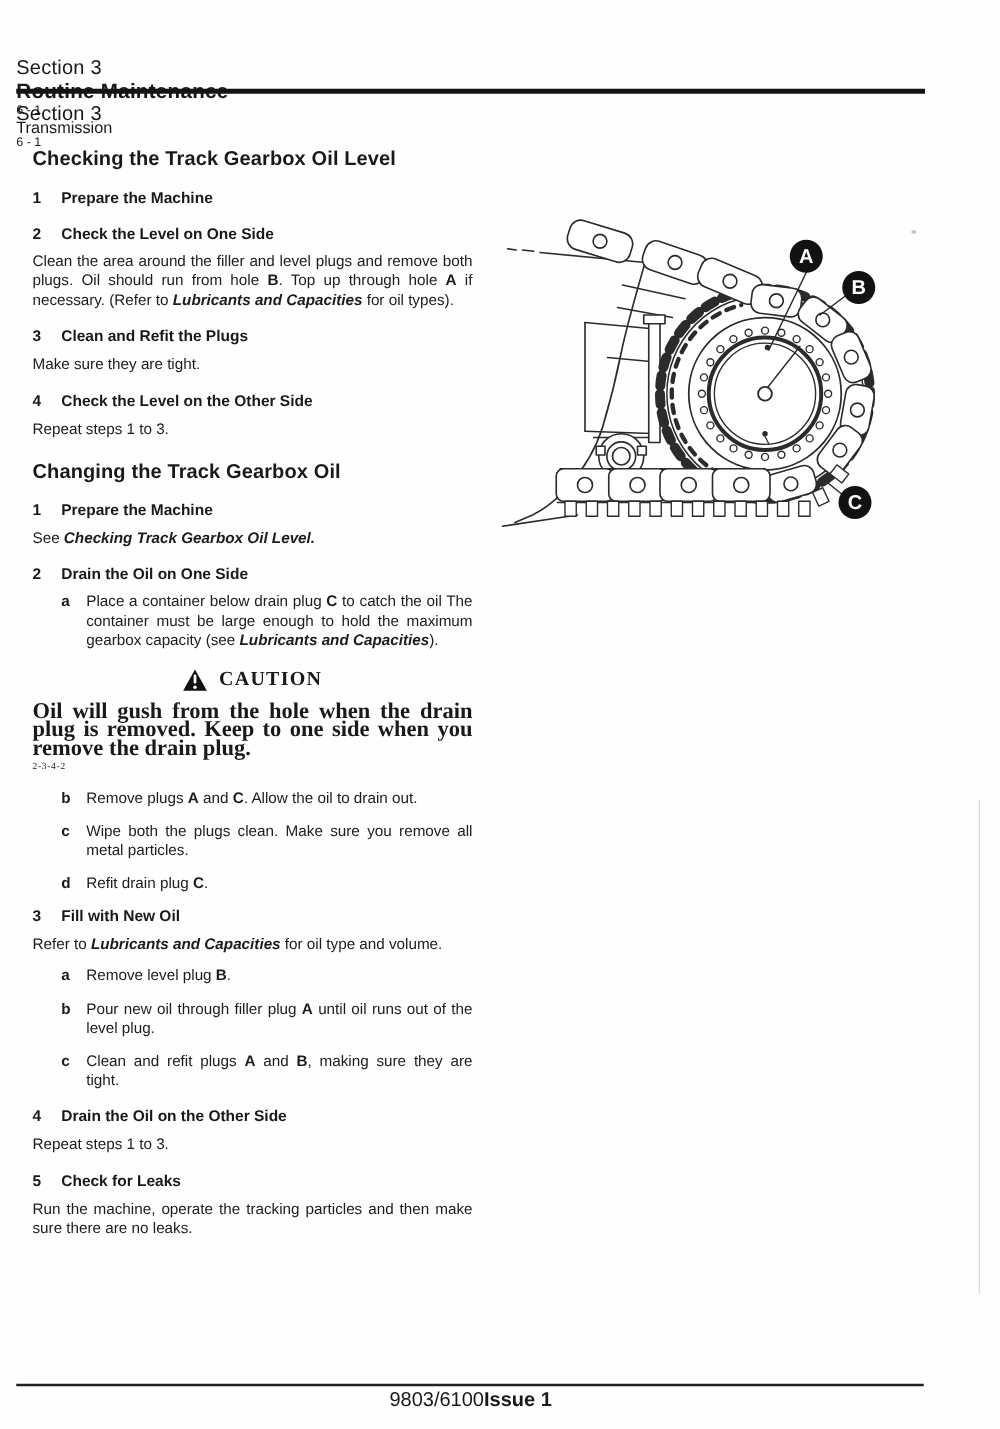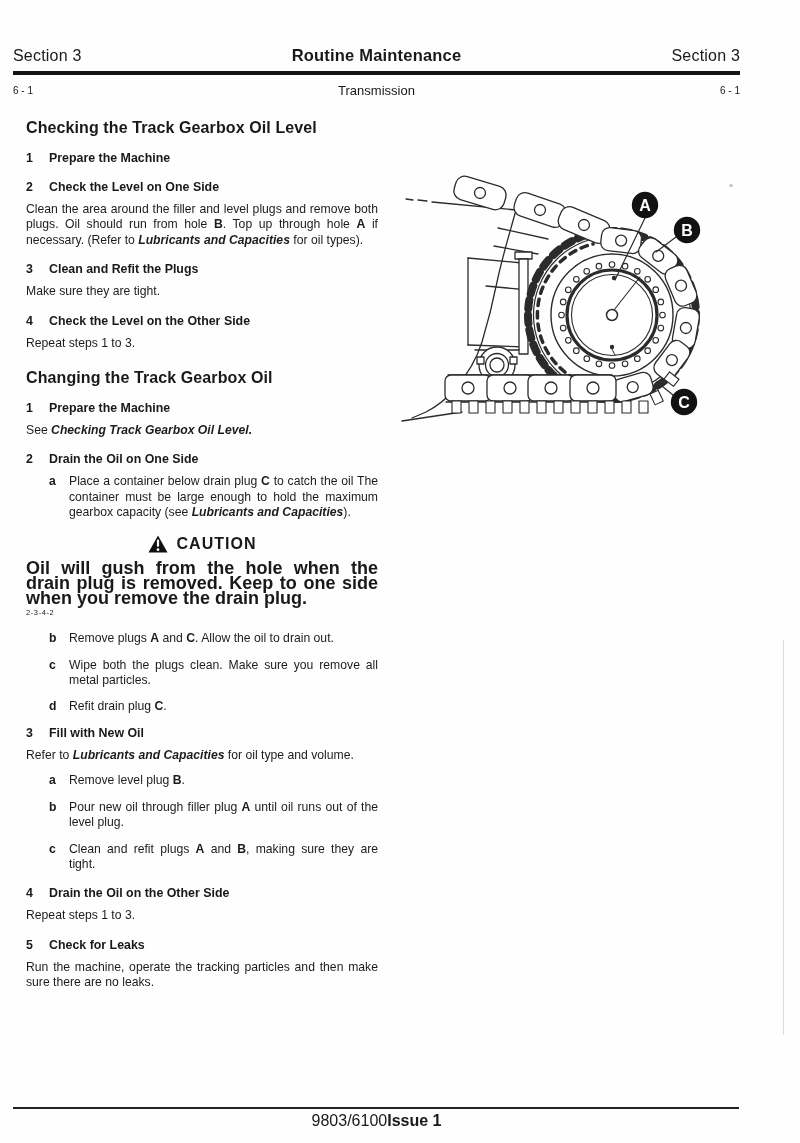--- a/index.html
+++ b/index.html
@@ -2,21 +2,21 @@
 <html><head>
 <meta charset="utf-8">
 <style>
   * { margin:0; padding:0; box-sizing:border-box; }
   html,body { background:#ffffff; }
   .page {
     position:relative; width:800px; height:1143px; background:#fefefe;
     font-family:"Liberation Sans", sans-serif; color:#191919; overflow:hidden;
   }
   
-  .hdr-row { position:absolute; left:13px; width:727px; display:flex; justify-content:space-between; align-items:center; }
+  .hdr-row { position:absolute; left:13px; width:727px; display:flex; justify-content:space-between; align-items:flex-start;flex-direction:column; }
   .hdr-main { top:46px; }
   .hdr-side { font-size:16px; letter-spacing:.2px; }
   .hdr-center { font-size:16.5px; font-weight:700; letter-spacing:.2px; }
   .rule-thick { position:absolute; left:13px; top:71px; width:727px; height:3.5px; background:#141414; }
   .hdr-sub { top:83px; }
   .sub-side { font-size:10px; }
   .sub-center { font-size:13px; }
   
   .rule-thin { position:absolute; left:13px; top:1107px; width:726px; height:2px; background:#222; }
   .ftr-row { position:absolute; left:13px; top:1112px; width:727px; display:flex; justify-content:center; font-size:16px; }
@@ -30,21 +30,21 @@
   .item-num { width:23px; flex:none; }
   p.body { font-size:12.2px; line-height:15.4px; text-align:justify; margin:0 0 10px; color:#1c1c1c; }
   .ind { margin-left:23px; }
   .sub { display:flex; margin-left:23px; margin-bottom:11px; }
   .sub-letter { width:20px; flex:none; font-weight:700; font-size:12.2px; line-height:15.4px; }
   .sub p { flex:1; margin:0; }
   .subs-cont { }
   .s-b { font-weight:700; }
   .s-bi { font-weight:700; font-style:italic; }
   
-  .caution { margin:12px 0 14px; }
+  .caution { margin:12px 0 14px;font-family:Liberation Serif, serif; }
   .caution-head { display:flex; justify-content:center; align-items:center; gap:9px; margin-bottom:8px; }
   .caution-label { font-weight:700; font-size:16px; letter-spacing:1px; }
   .caution-text { font-weight:700; font-size:18px; line-height:15.2px; text-align:justify; }
   .caution-code { font-size:7.5px; letter-spacing:.6px; margin-top:2px; }
   
   .figure { position:absolute; left:398px; top:168px; width:392px; height:270px; }
   .edge-line { position:absolute; left:783px; top:640px; width:1px; height:395px; background:#dcdcdc; }
   .speck { position:absolute; left:729px; top:184px; width:4px; height:3px; background:#c6c6c6; border-radius:50%; }
 </style>
 </head>

